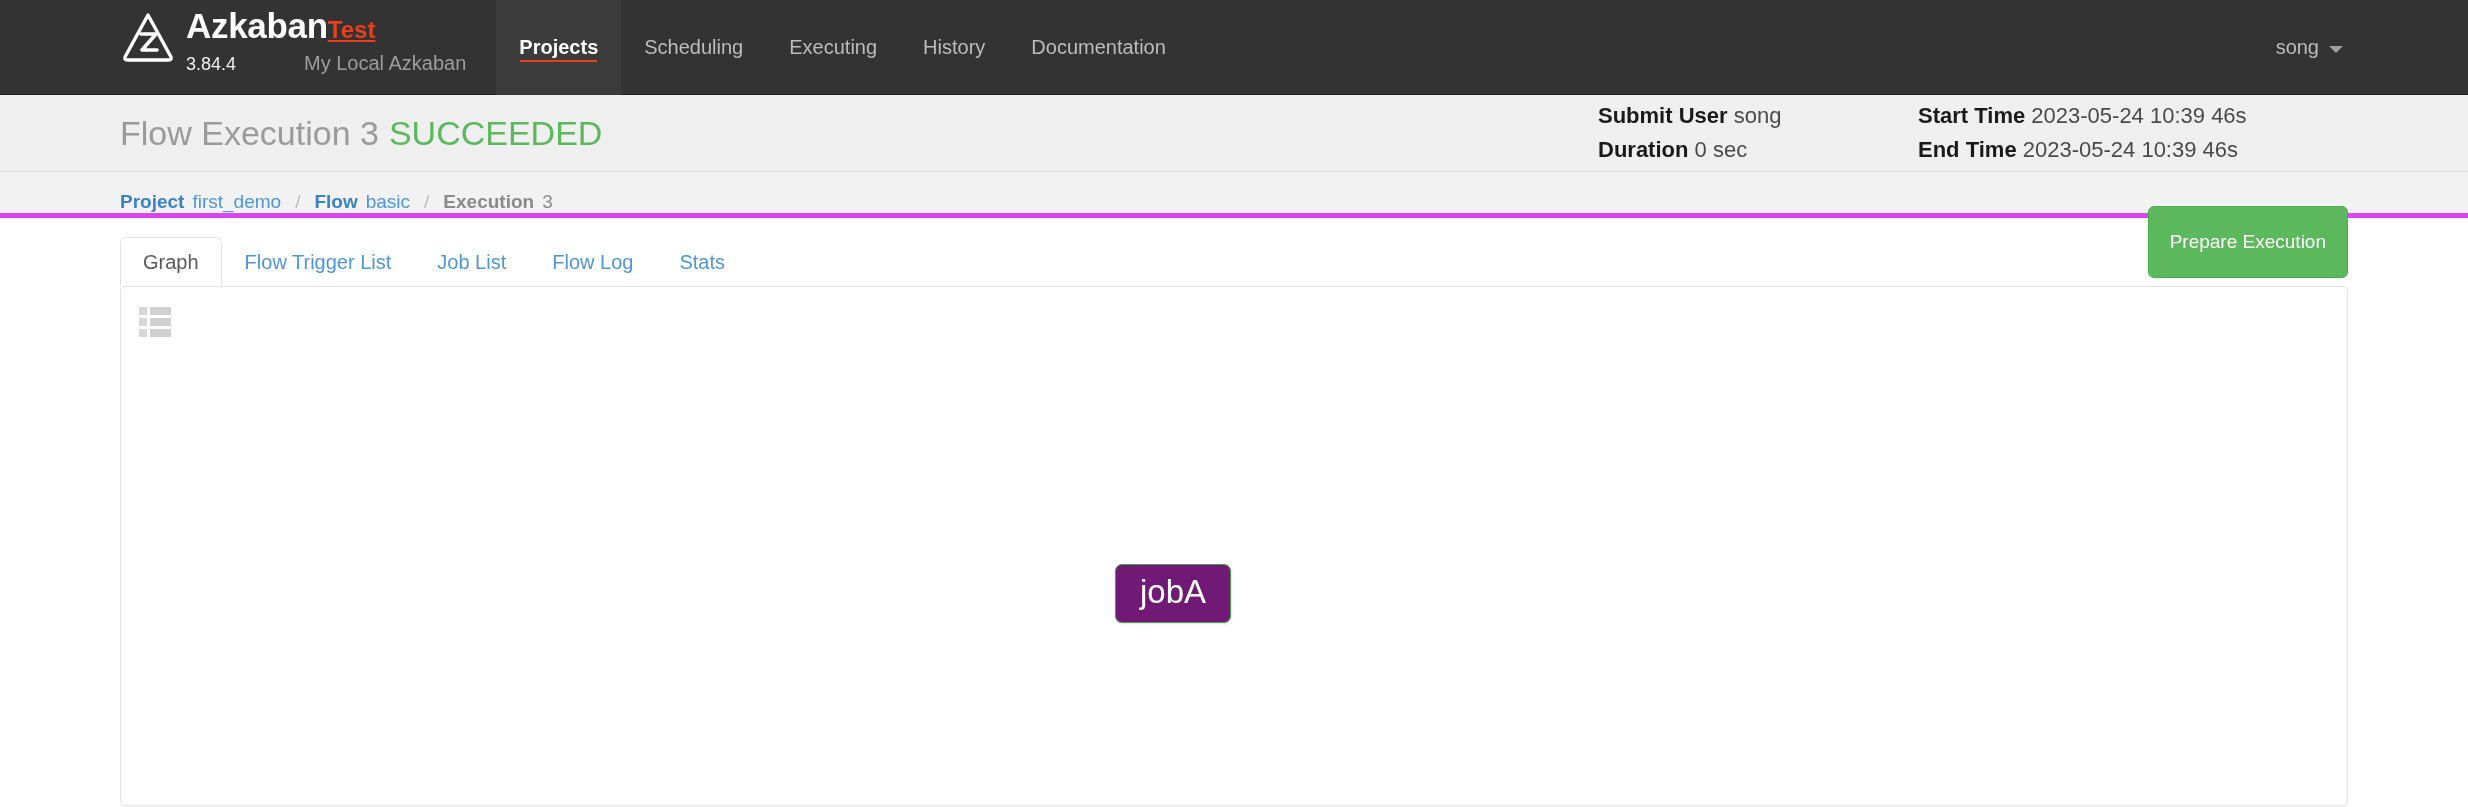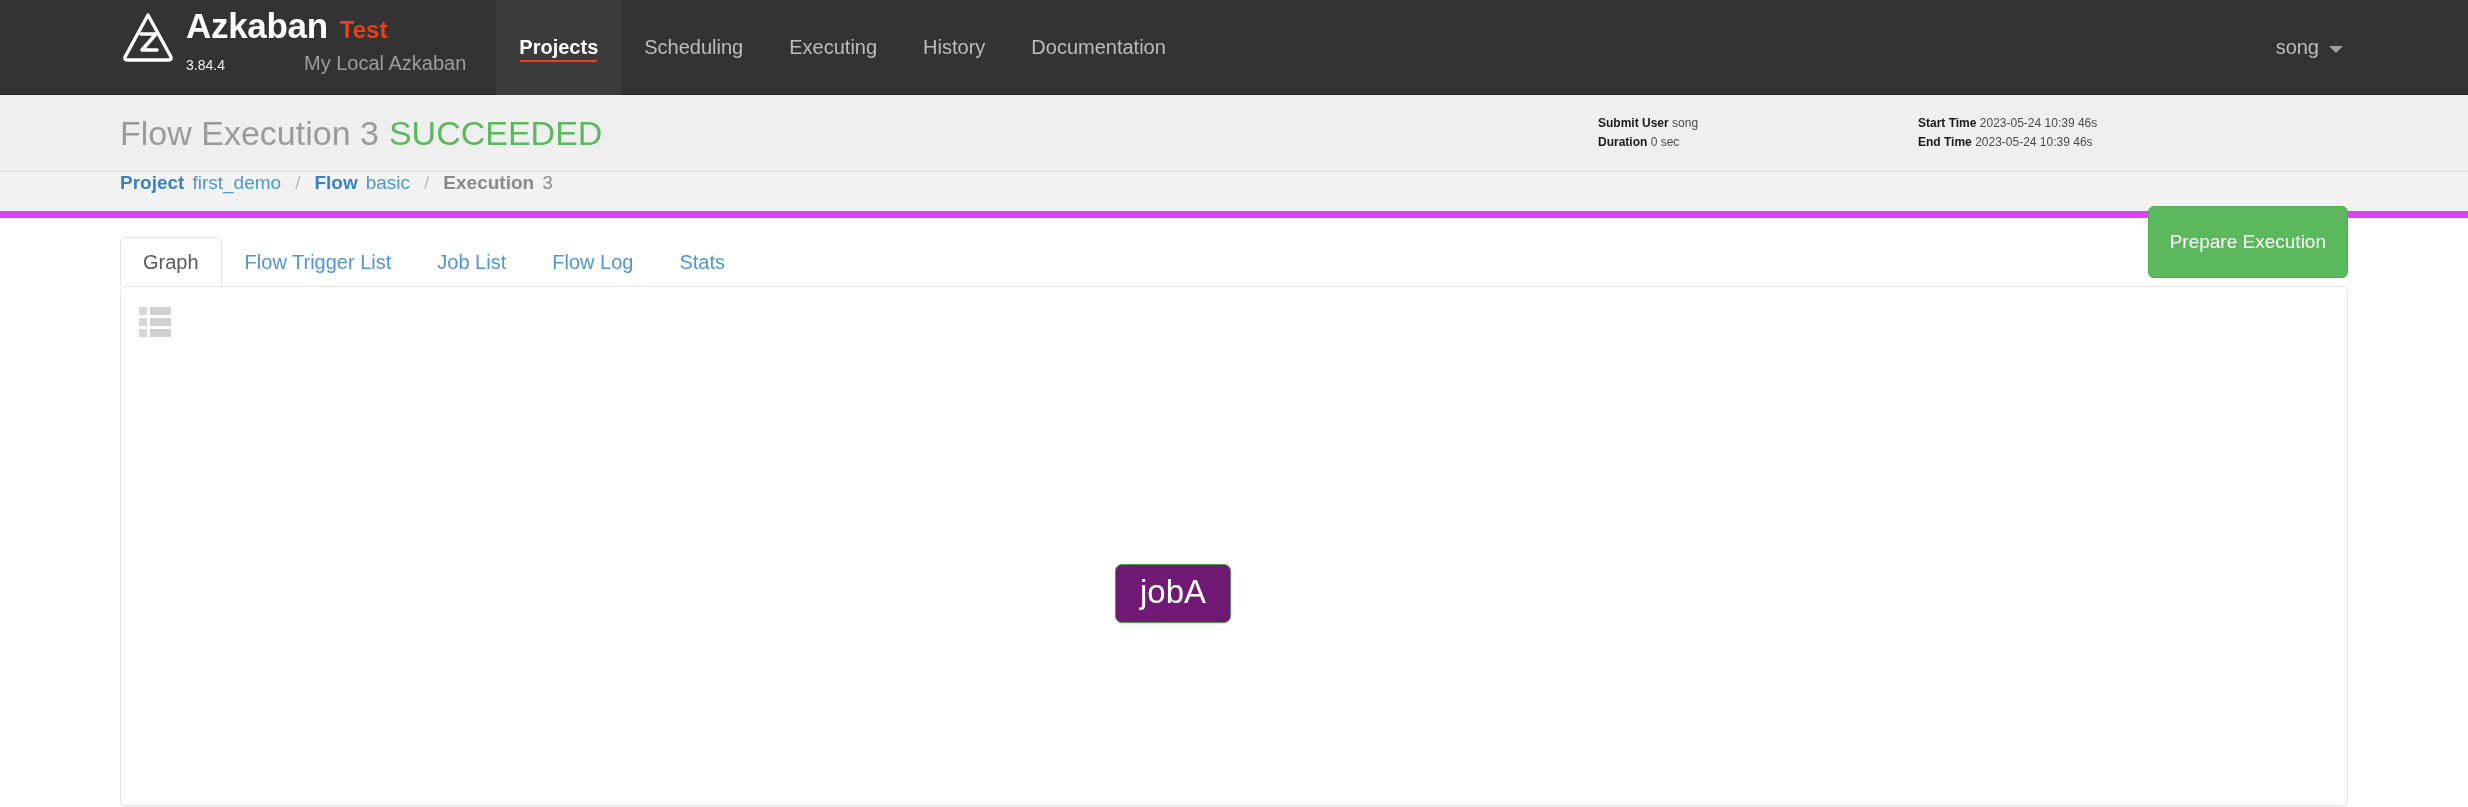--- a/index.html
+++ b/index.html
@@ -46,30 +46,31 @@
   .brand-name {
     color: #ffffff;
     font-size: 35px;
     font-weight: bold;
     letter-spacing: -0.3px;
   }
   .brand-env {
     color: #e8401c;
     font-size: 24px;
     font-weight: bold;
-    margin-left: 12px;
+    margin-left: 0;
+    text-decoration: underline;
   }
   .brand-line2 {
     display: flex;
     align-items: baseline;
     margin-top: 9px;
   }
   .brand-version {
     color: #f0f0f0;
-    font-size: 14px;
+    font-size: 18px;
     width: 118px;
   }
   .brand-subtitle {
     color: #9d9d9d;
     font-size: 20px;
   }
 
   .nav-links {
     display: flex;
     align-items: flex-end;
@@ -140,37 +141,37 @@
     white-space: nowrap;
   }
   .exec-status {
     color: #5cb85c;
     margin-left: 10px;
   }
   .exec-meta {
     margin-left: auto;
     display: flex;
     gap: 0px;
-    font-size: 12px;
+    font-size: 22px;
     color: #333;
   }
   .meta-col { margin-left: 0; }
   .meta-col.c1 { width: 320px; }
   .meta-col.c2 { width: 430px; }
   .meta-row { line-height: 1.55; white-space: nowrap; }
   .meta-label { font-weight: bold; color: #1a1a1a; }
   .meta-value { color: #4a4a4a; }
 
   
   .breadcrumb-bar {
     height: 46px;
     background: #f2f2f2;
-    border-bottom: 7px solid #d946ef;
-    display: flex;
-    align-items: flex-start;
+    border-bottom: 5px solid #d946ef;
+    display: flex;
+    align-items: flex-end;
     padding-left: 120px;
     font-size: 19px;
   }
   .crumb { display: flex; align-items: baseline; }
   .crumb-label { color: #3a82c4; font-weight: bold; cursor: pointer; }
   .crumb-value { color: #4f96d8; margin-left: 8px; cursor: pointer; }
   .crumb.last .crumb-label { color: #8a8a8a; }
   .crumb.last .crumb-value { color: #8a8a8a; }
   .crumb-sep { color: #bbbbbb; margin: 0 14px; }
 

